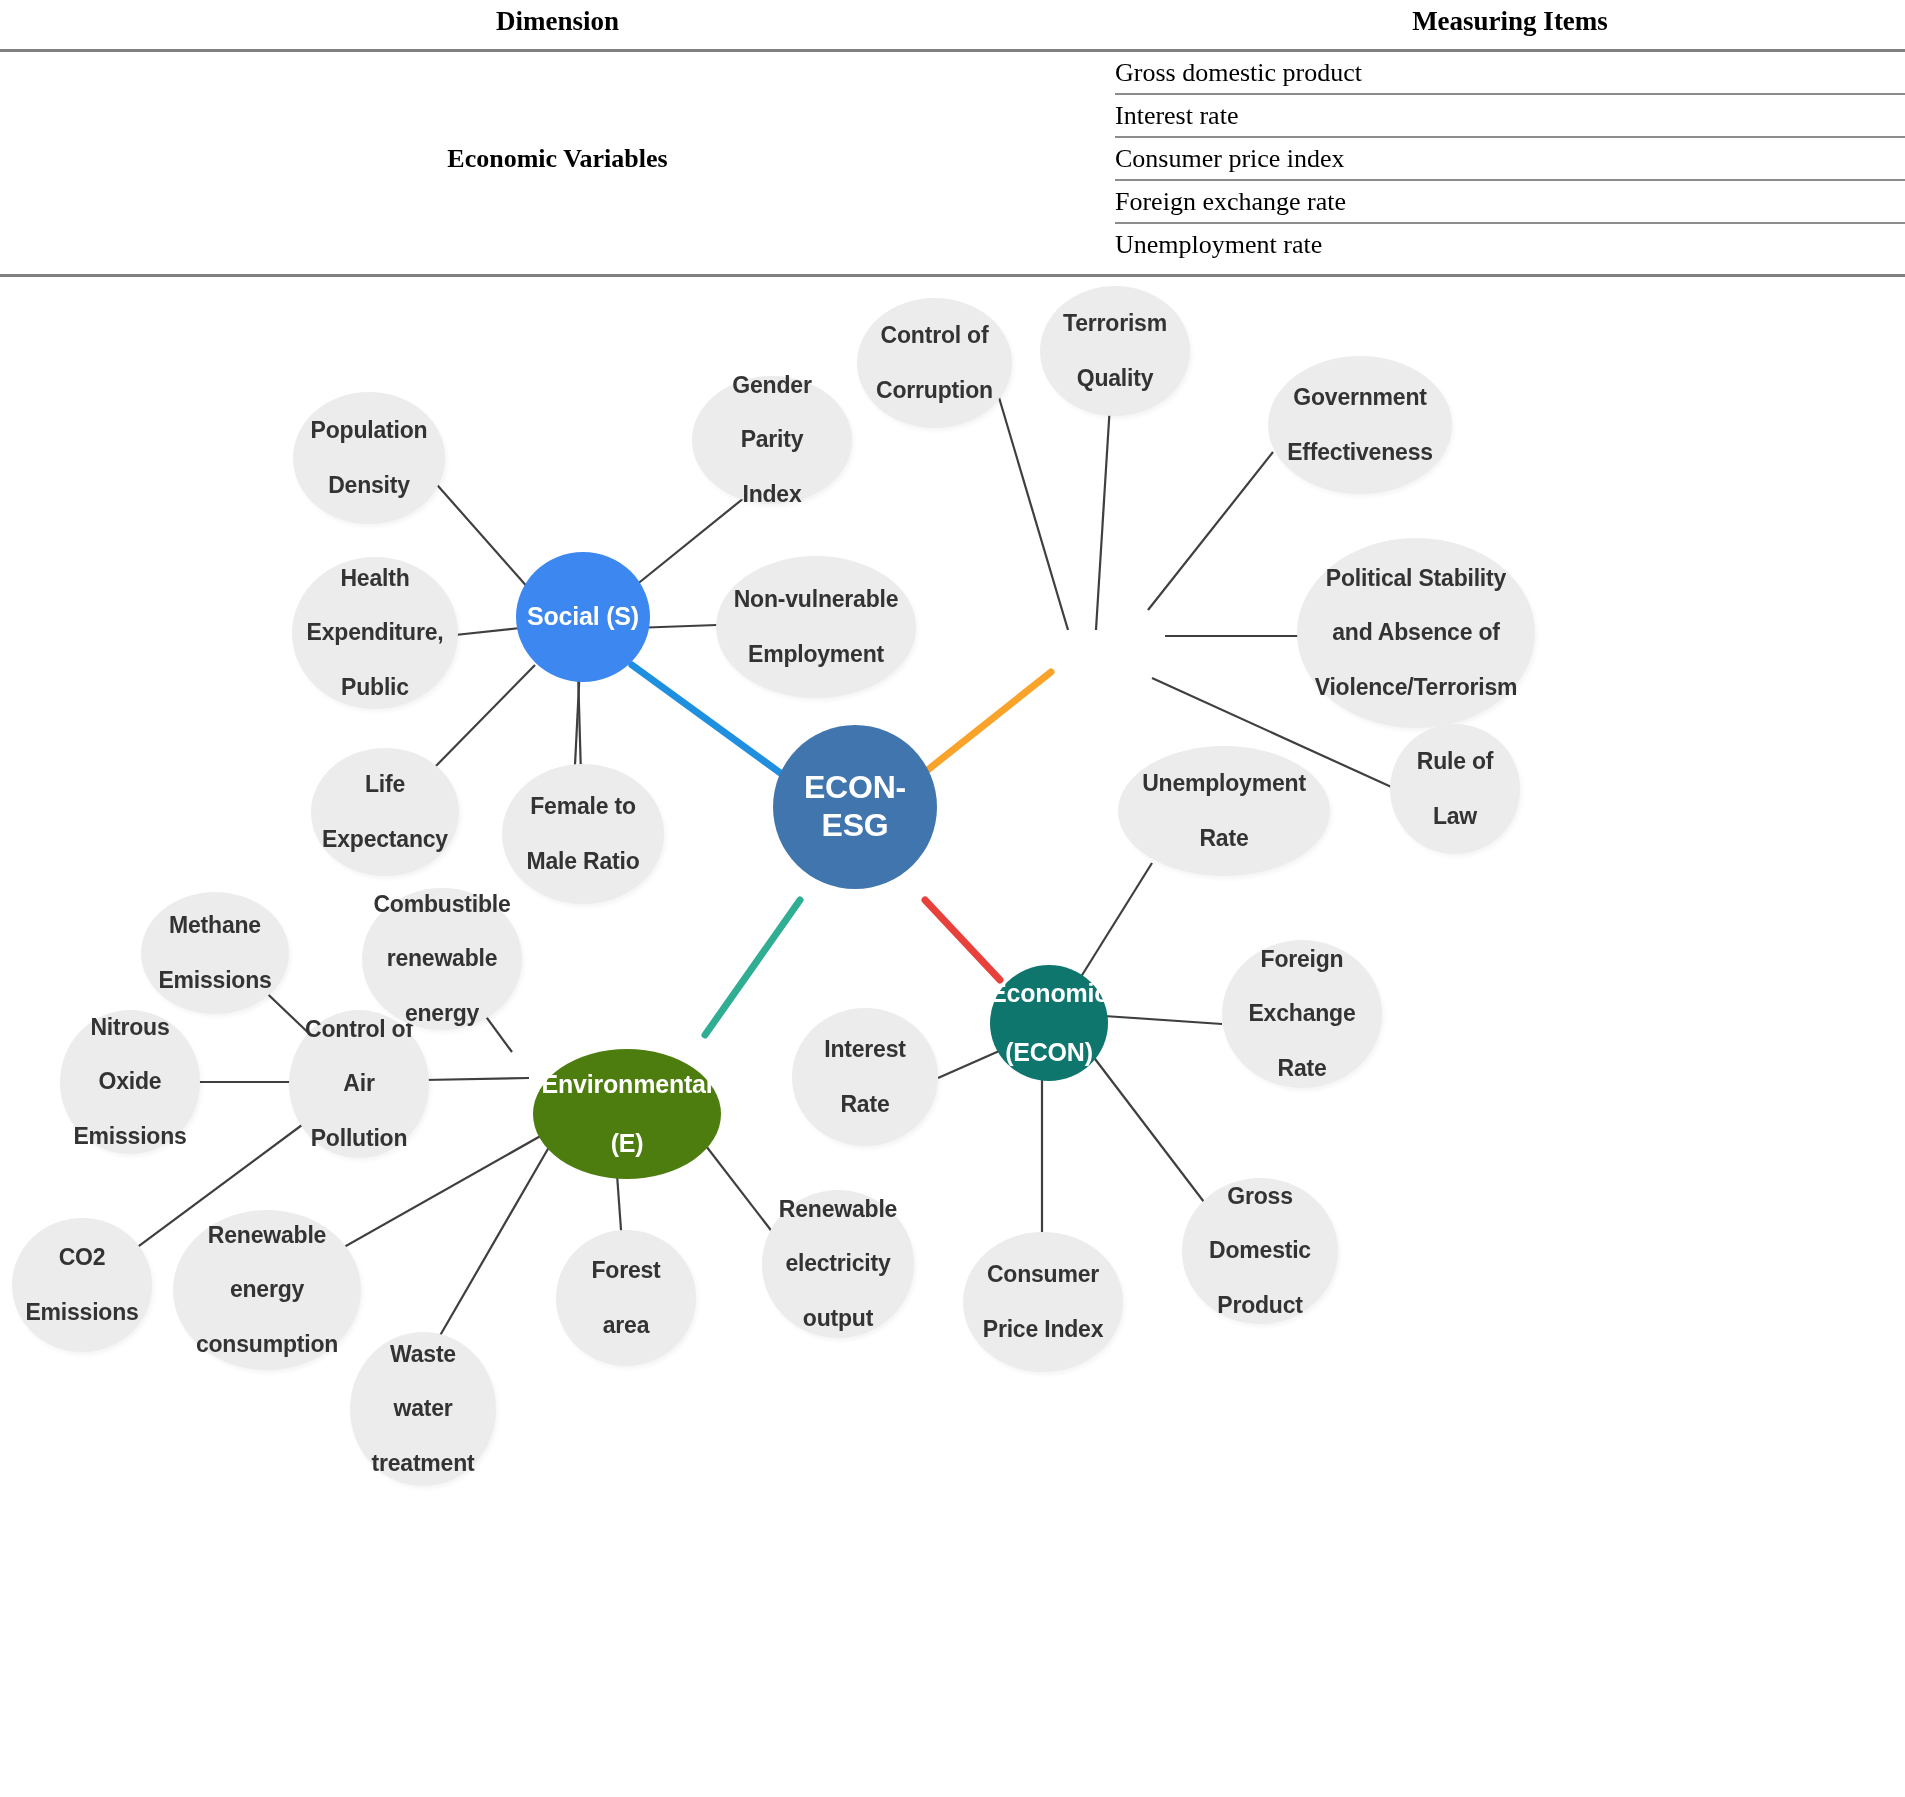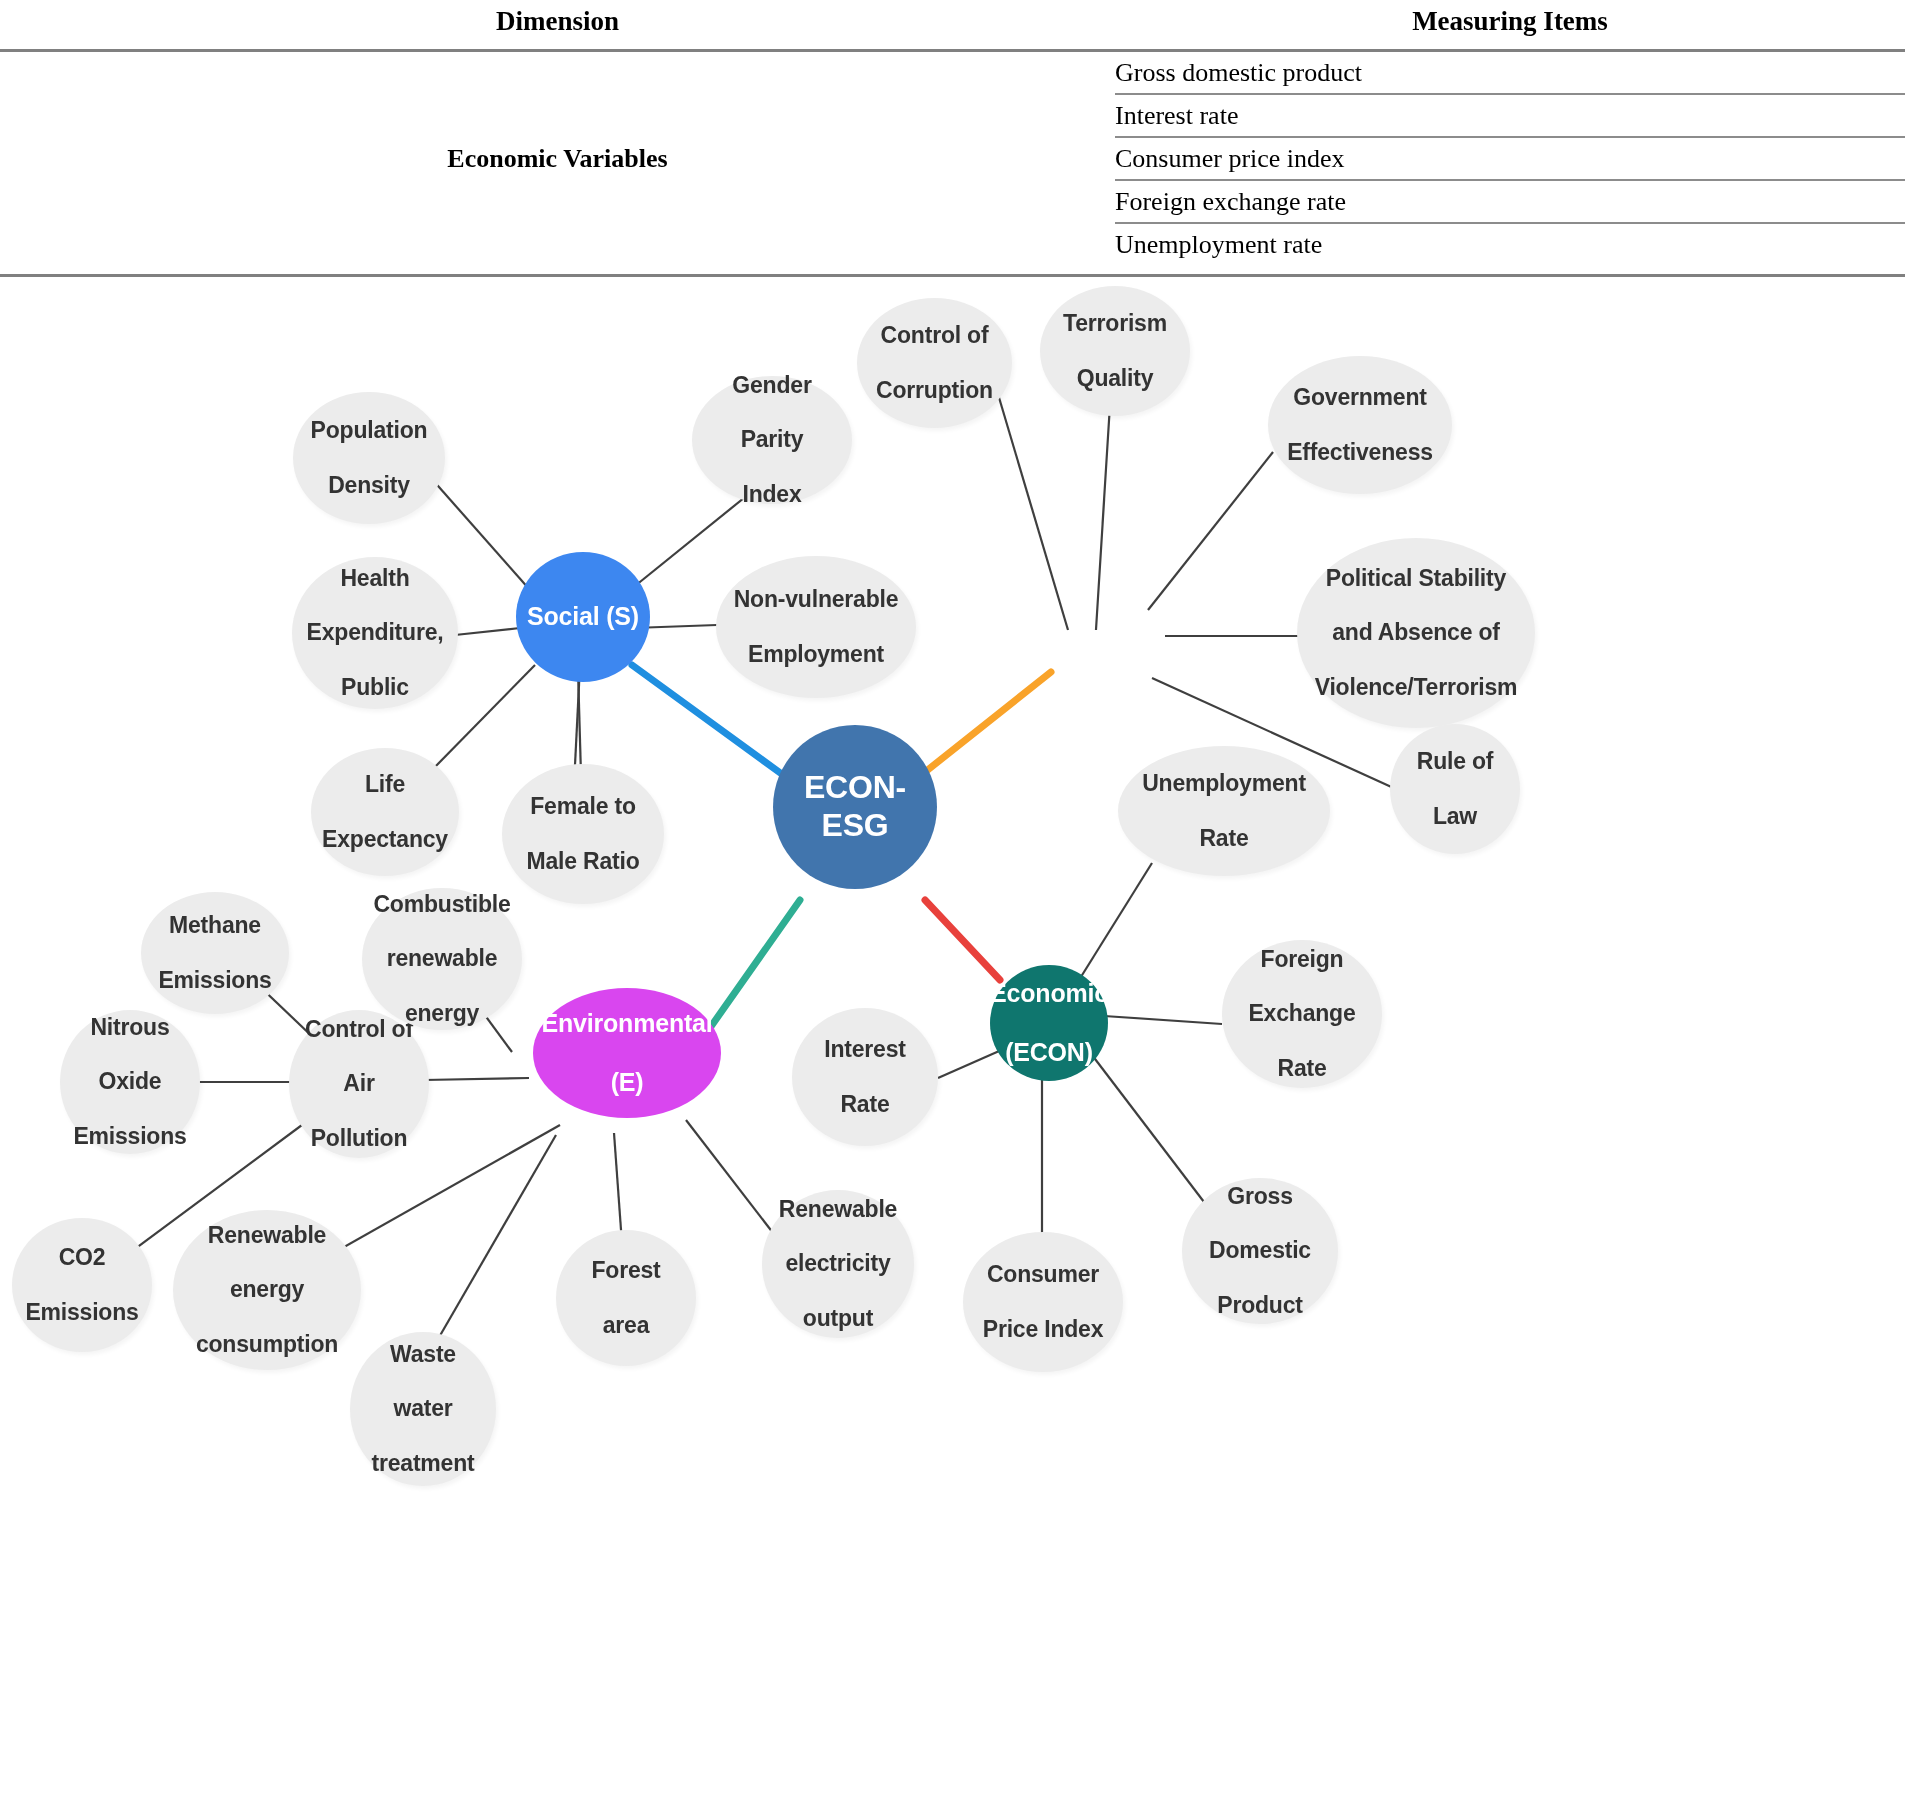--- a/index.html
+++ b/index.html
@@ -283,21 +283,21 @@
     <span><span>Gross</span><br>
       <span>Domestic</span><br>
       <span>Product</span></span>
   </div>
 
   <div class="node leaf" style="left:963px; top:952px; width:160px; height:140px;">
     <span><span>Consumer</span><br>
       <span>Price Index</span></span>
   </div>
 
-  <div class="node hub" style="left:533px; top:708px; width:188px; height:130px; background:#d946ef;">
+  <div class="node hub" style="left:533px; top:769px; width:188px; height:130px; background:#4d7c0f;">
     <span><span>Environmental</span><br>
       <span>(E)</span></span>
   </div>
 
   <div class="node leaf" style="left:289px; top:730px; width:140px; height:148px;">
     <span><span>Control of</span><br>
       <span>Air</span><br>
       <span>Pollution</span></span>
   </div>
 

